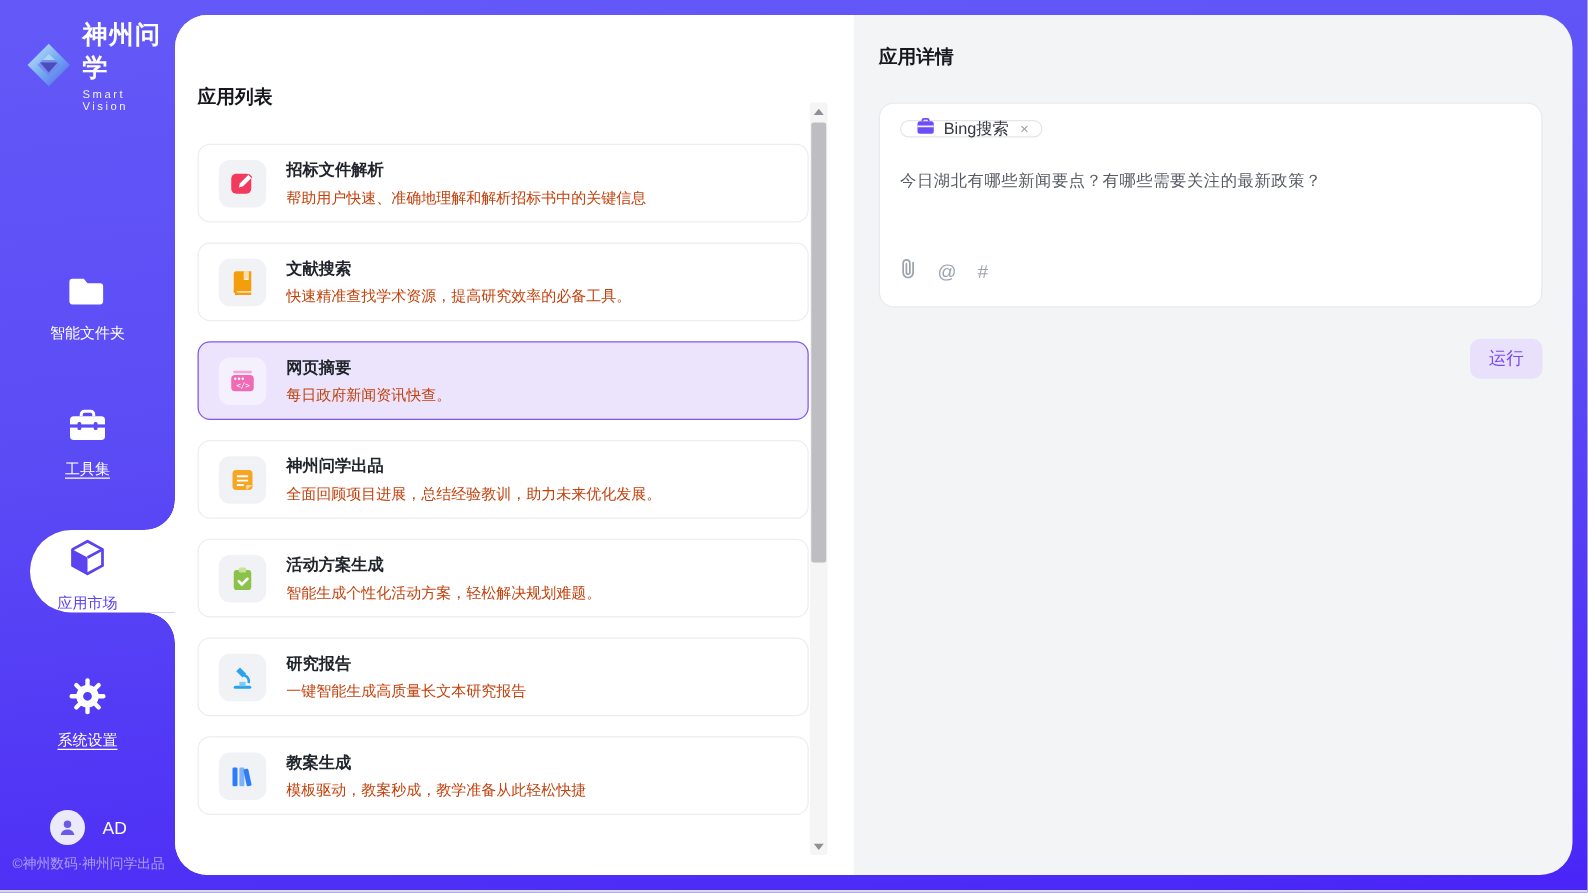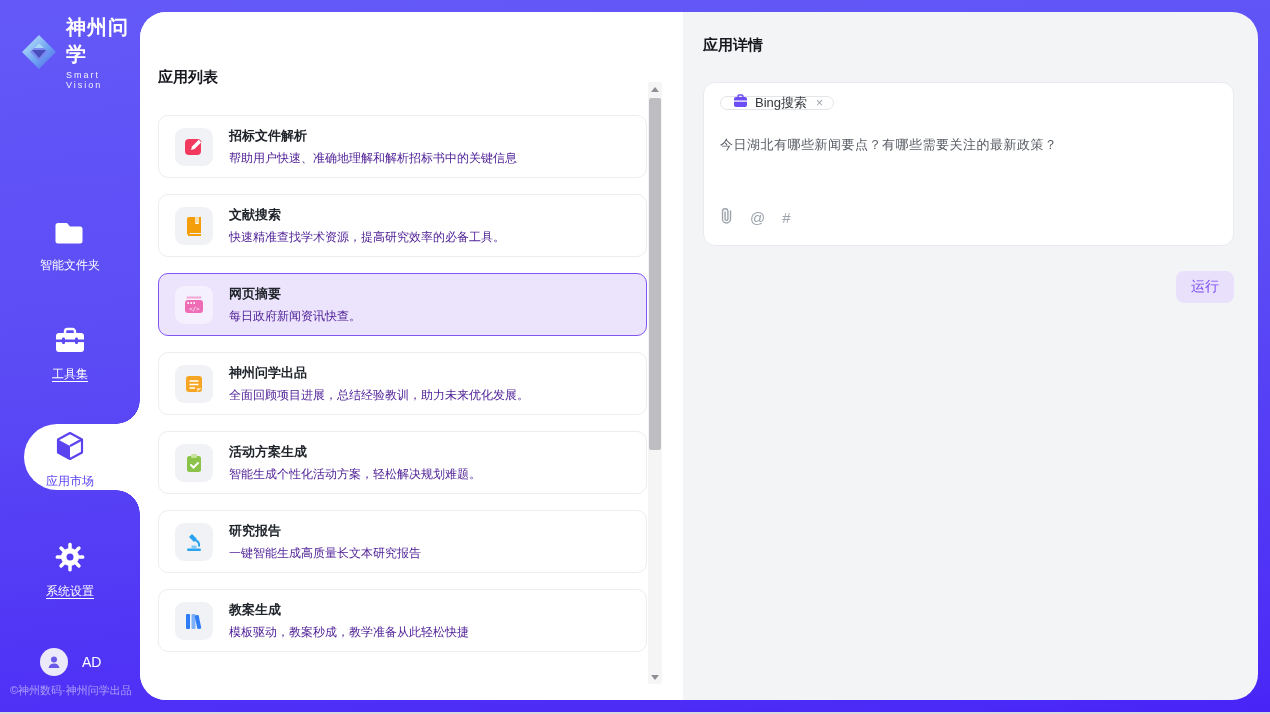--- a/index.html
+++ b/index.html
@@ -40,21 +40,21 @@
   .pane-title { font-size:15px; font-weight:bold; color:#16181d; }
   .list-pane .pane-title { margin-left:0;margin-top:32px; }
 
   .cards { margin-top:28px; width:489px; display:flex; flex-direction:column; gap:16px; }
   .card { height:63px; background:#fff; border:1px solid #ededf0; border-radius:10px; display:flex; align-items:center; padding-left:16px; gap:16px; cursor:pointer; flex:none; }
   .card.selected { background:#ece4fd; border:1px solid #8055f2; }
   .app-ic { width:38px; height:38px; border-radius:9px; background:#f1f2f6; display:flex; align-items:center; justify-content:center; flex:none; }
   .card.selected .app-ic { background:#f5f0fe; }
   .card-txt { display:flex; flex-direction:column; gap:5px; }
   .card-name { font-size:13px; font-weight:bold; color:#20242b; }
-  .card-desc { font-size:12px; color:#4c1d95; }
+  .card-desc { font-size:12px; color:#c2410c; }
 
   
   .scrollbar { position:absolute; right:21px; top:70px; bottom:16px; width:14px; background:#f5f5f5; border-radius:2px; }
   .sb-arrow { position:absolute; left:0; width:14px; height:14px; display:flex; align-items:center; justify-content:center; }
   .sb-arrow.up { top:0; } .sb-arrow.down { bottom:0; }
   .tri-up { width:0; height:0; border-left:4px solid transparent; border-right:4px solid transparent; border-bottom:5px solid #8f9096; }
   .tri-down { width:0; height:0; border-left:4px solid transparent; border-right:4px solid transparent; border-top:5px solid #8f9096; }
   .sb-thumb { position:absolute; left:1px; top:16px; width:12px; height:352px; background:#bdbdc2; border-radius:2px; }
 
   

